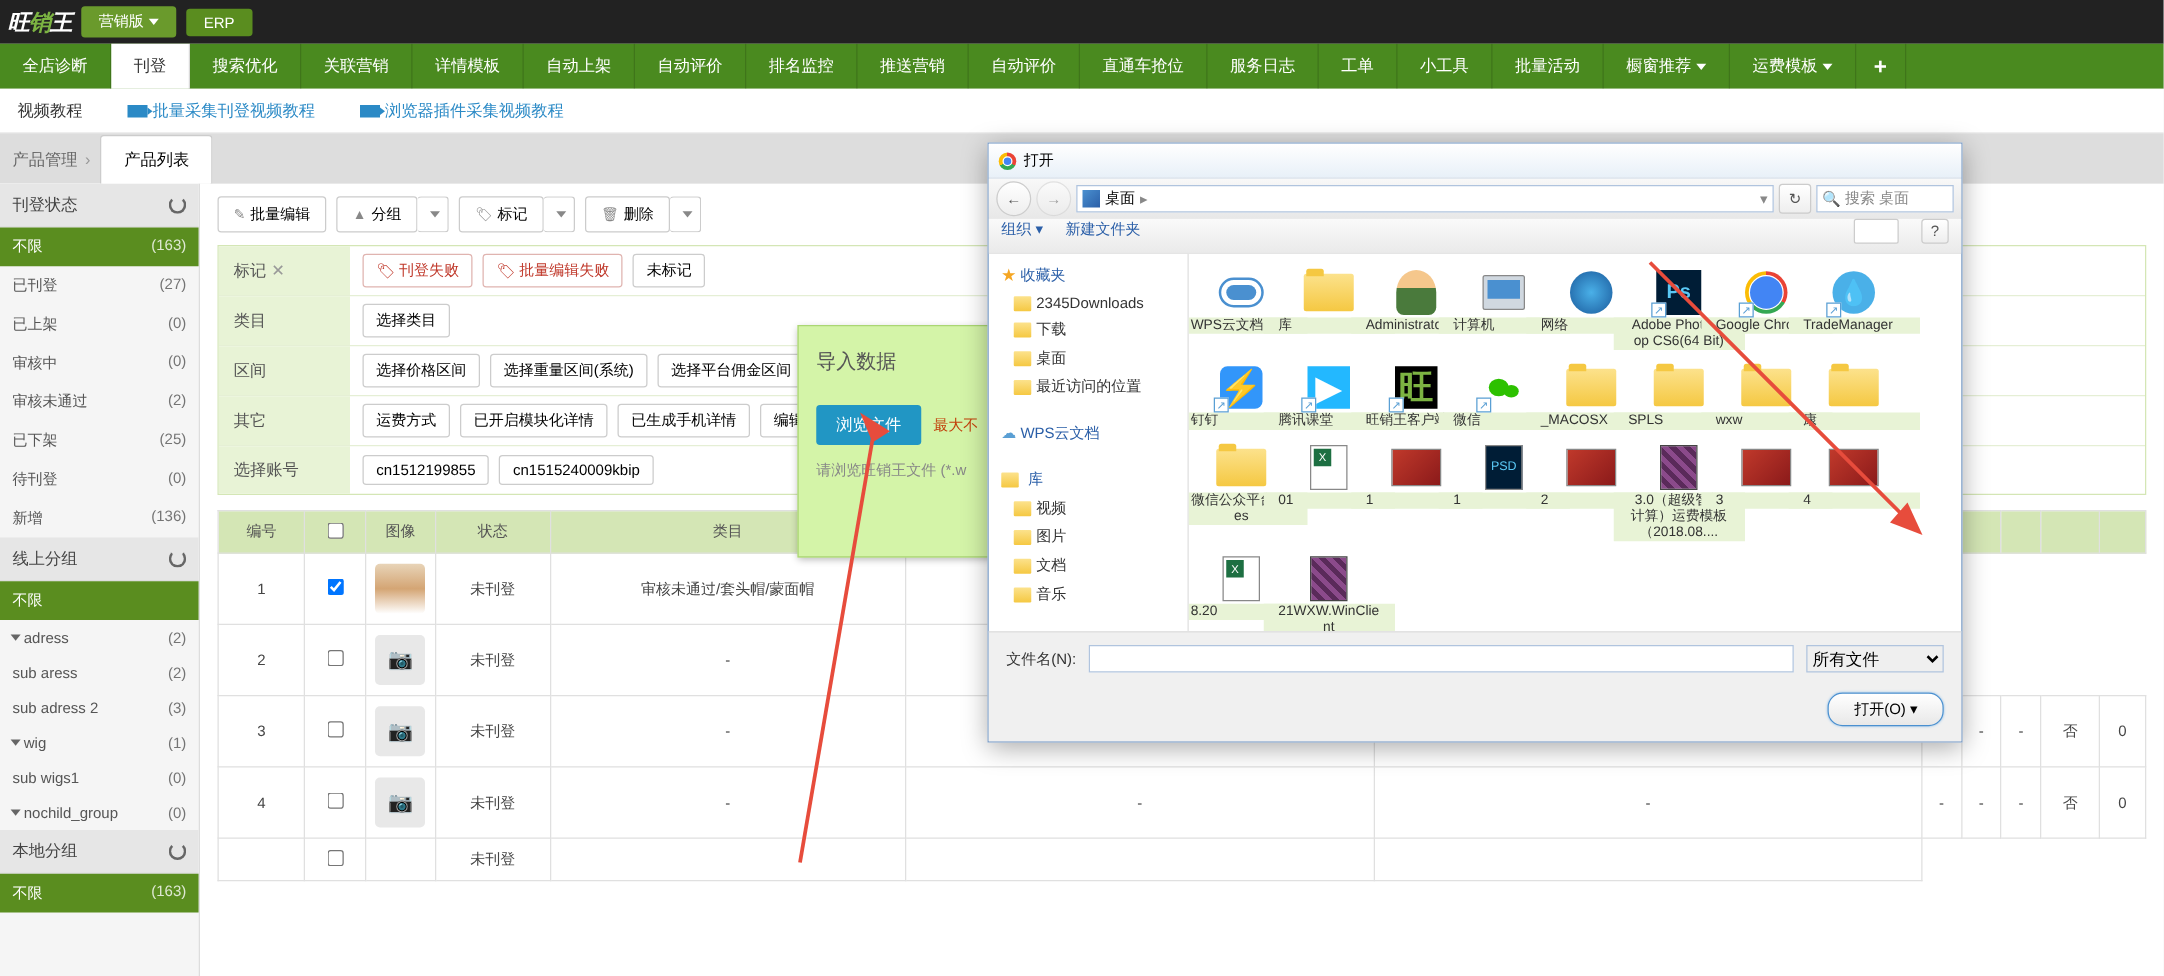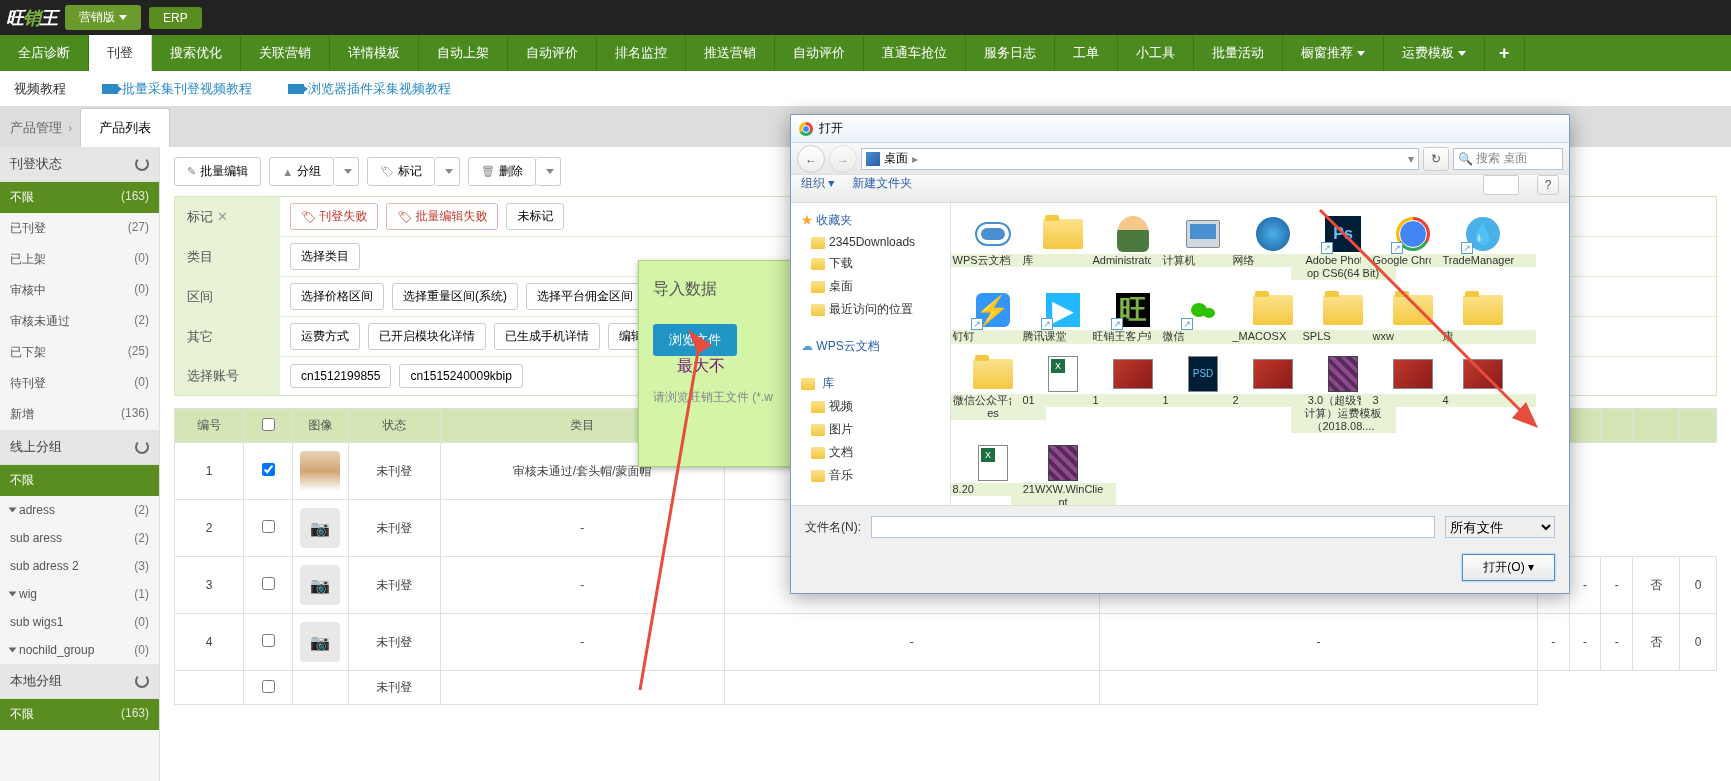--- a/index.html
+++ b/index.html
@@ -73,21 +73,21 @@
 .tbl td.img { width:56px; }
 .imgph { width:40px; height:40px; background:#e8e8e8; margin:0 auto; border-radius:4px; position:relative; }
 .imgph.ph::after{content:"📷";position:absolute;inset:0;display:flex;align-items:center;justify-content:center;color:#bbb;font-size:16px;}
 .imgph.model{background:linear-gradient(180deg,#e8d4b8 0%,#d4a574 50%,#fff 100%);}
 
 
 .import-panel { position:absolute; left:638px; top:260px; width:170px; background:#d4f4a8; border:1px solid #aad673; padding:18px 14px 60px; box-shadow:0 2px 6px rgba(0,0,0,.3); }
 .import-panel h3 { color:#555; font-size:16px; margin-bottom:24px; font-weight:normal; }
 .browse-btn { background:#2196c4; color:#fff; border:none; padding:7px 16px; border-radius:3px; cursor:pointer; font-size:13px; }
 .import-panel .hint { color:#888; font-size:12px; margin-top:12px; }
-.import-panel .max { color:#701a75; font-size:16px; display:inline-block; margin-left:24px; }
+.import-panel .max { color:#c2410c; font-size:12px; display:inline-block; margin-left:6px; }
 
 
 .arrow { position:absolute; z-index:60; pointer-events:none; }
 
 
 .dialog { position:absolute; left:790px; top:114px; width:780px; height:480px; background:#fff; border:1px solid #7a9cc6; box-shadow:0 4px 20px rgba(0,0,0,.35); display:flex; flex-direction:column; z-index:50; font-size:12px; }
 .dlg-title { background:linear-gradient(180deg,#fff 0%,#e8f0f8 100%); height:28px; display:flex; align-items:center; padding:0 8px; gap:6px; border-bottom:1px solid #d0dae6; }
 .chrome-ico{width:14px;height:14px;border-radius:50%;background:conic-gradient(#ea4335 0 120deg,#34a853 120deg 240deg,#fbbc05 240deg 360deg);position:relative;}
 .chrome-ico::after{content:"";position:absolute;inset:3px;background:#4285f4;border-radius:50%;border:1px solid #fff;}
 .dlg-nav { height:32px; background:linear-gradient(180deg,#f8f8f8 0%,#e8e8e8 100%); display:flex; align-items:center; padding:0 6px; gap:4px; border-bottom:1px solid #ddd; }
@@ -114,21 +114,21 @@
 .file .flabel { font-size:11px; color:#333; line-height:1.2; word-break:break-all; max-height:42px; overflow:hidden; }
 .folder-lg{width:40px;height:30px;background:linear-gradient(180deg,#fce28c,#f5c842);border-radius:2px;position:relative;}
 .folder-lg::before{content:"";position:absolute;top:-4px;left:2px;width:14px;height:6px;background:#f5c842;border-radius:2px 2px 0 0;}
 .shortcut{position:absolute;bottom:0;left:0;width:12px;height:12px;background:#fff;border:1px solid #5a9fd4;color:#5a9fd4;font-size:9px;line-height:10px;}
 
 .dlg-footer { border-top:1px solid #ddd; padding:10px 14px; background:#f0f0f0; display:flex; align-items:center; gap:10px; }
 .dlg-footer label { color:#333; }
 .dlg-footer input.fn { flex:1; height:22px; border:1px solid #b0c4de; padding:0 4px; }
 .dlg-footer select { width:110px; height:22px; border:1px solid #b0c4de; }
 .dlg-buttons { padding:6px 14px 12px; background:#f0f0f0; display:flex; justify-content:flex-end; gap:8px; }
-.winbtn { padding:4px 20px; border:1px solid #aab; background:linear-gradient(180deg,#fff,#e8e8e8); border-radius:0; cursor:pointer; font-size:12px; }
+.winbtn { padding:4px 20px; border:1px solid #aab; background:linear-gradient(180deg,#fff,#e8e8e8); border-radius:12px; cursor:pointer; font-size:12px; }
 .winbtn.primary{border-color:#4a90d0;box-shadow:0 0 2px #7ab5e8;}
 
 </style>
 </head>
 <body>
 
 <div class="topbar">
   <div class="logo">
       <span>旺</span>
       <span>销</span>

